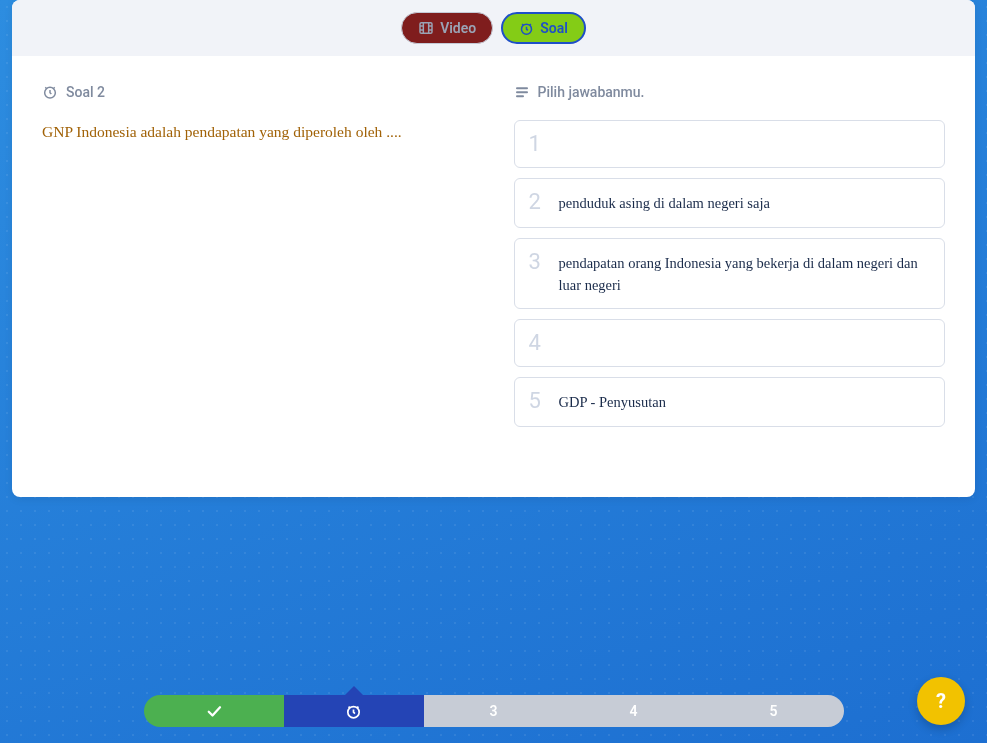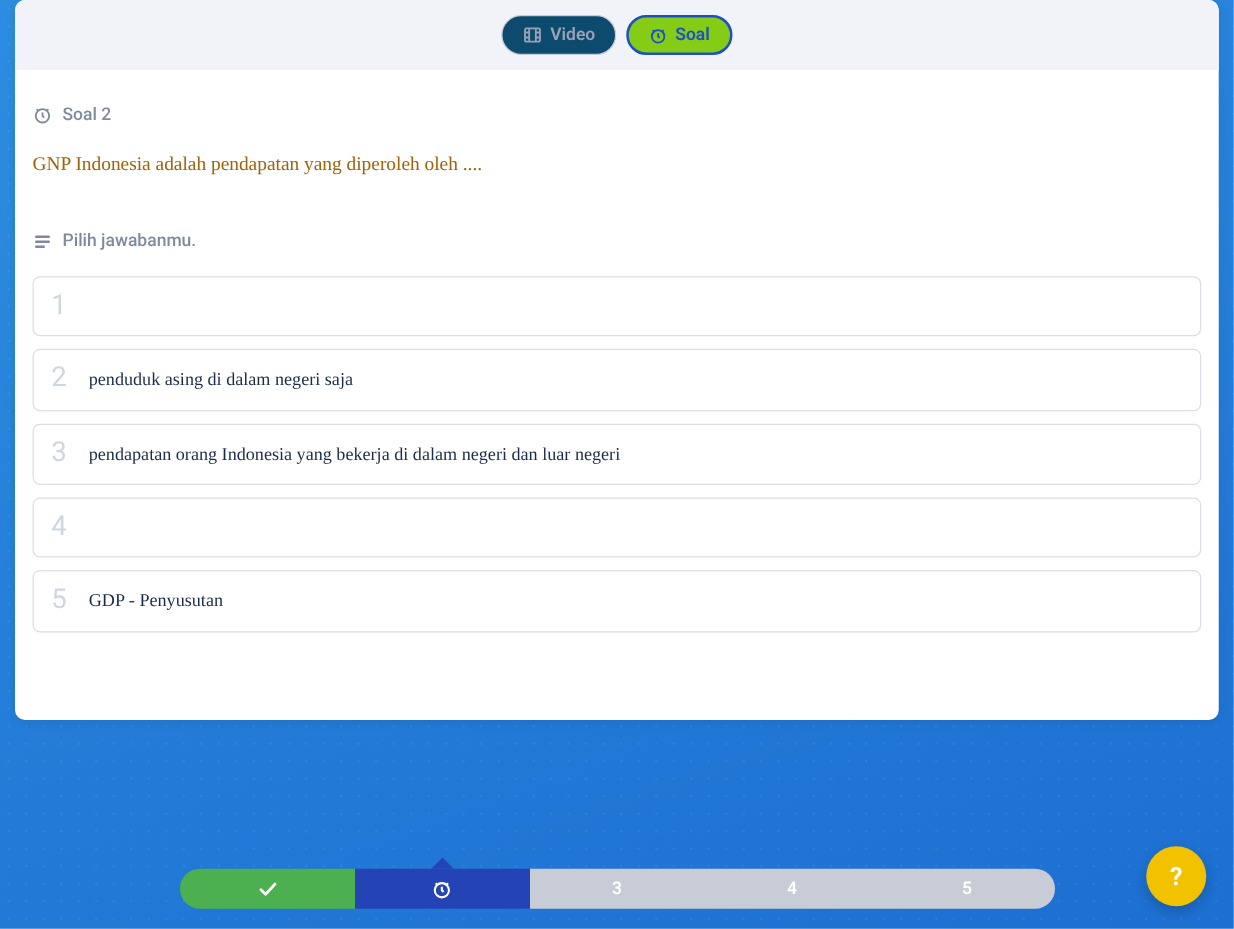--- a/index.html
+++ b/index.html
@@ -41,33 +41,32 @@
     gap: 6px;
     padding: 6px 16px;
     border-radius: 999px;
     font-size: 14px;
     font-weight: 600;
     cursor: pointer;
   }
   .tab.video {
     border: 1.5px solid #c5cad6;
     color: #9aa3b5;
-    background: #0c4a6e;
+    background: #7f1d1d;
     justify-content: flex-end;
   }
   .tab.soal {
     border: 2px solid #1e4fc7;
     color: #1e4fc7;
     background: #84cc16;
   }
   .card-body {
-    padding: 28px 14px 60px;
+    padding: 28px 30px 60px;
     display: flex;
     gap: 40px;
-    flex-direction: column;
   }
   .left-col { flex: 1; }
   .right-col { flex: 1; }
   .section-label {
     display: flex;
     align-items: center;
     gap: 8px;
     color: #7f8a9e;
     font-size: 14px;
     font-weight: 500;

